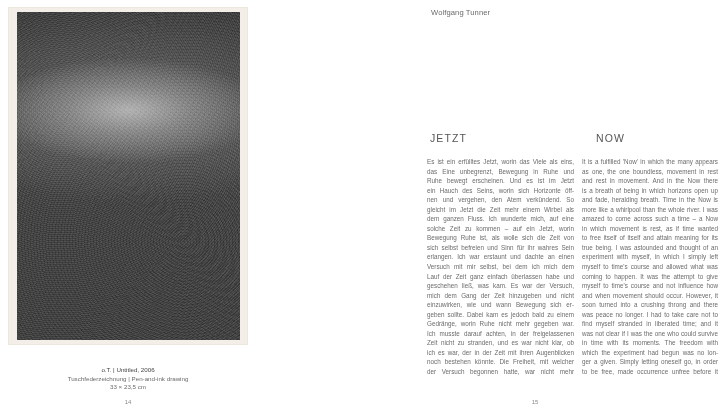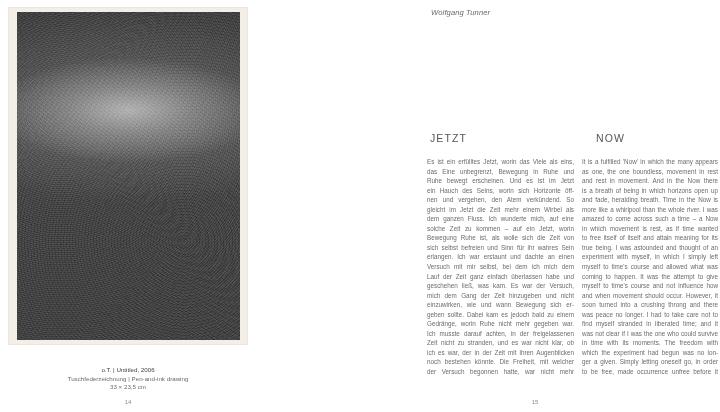--- a/index.html
+++ b/index.html
@@ -89,21 +89,20 @@
     .folio-right { left: 155px; }
 
     
     .running-head {
       position: absolute;
       left: 71px;
       top: 8px;
       font-size: 7.6px;
       color: #6a6a6a;
       letter-spacing: 0.1px;
-      font-style: italic;
     }
 
     
     .heading {
       position: absolute;
       top: 132px;
       font-size: 10.5px;
       letter-spacing: 1.1px;
       color: #555;
     }

